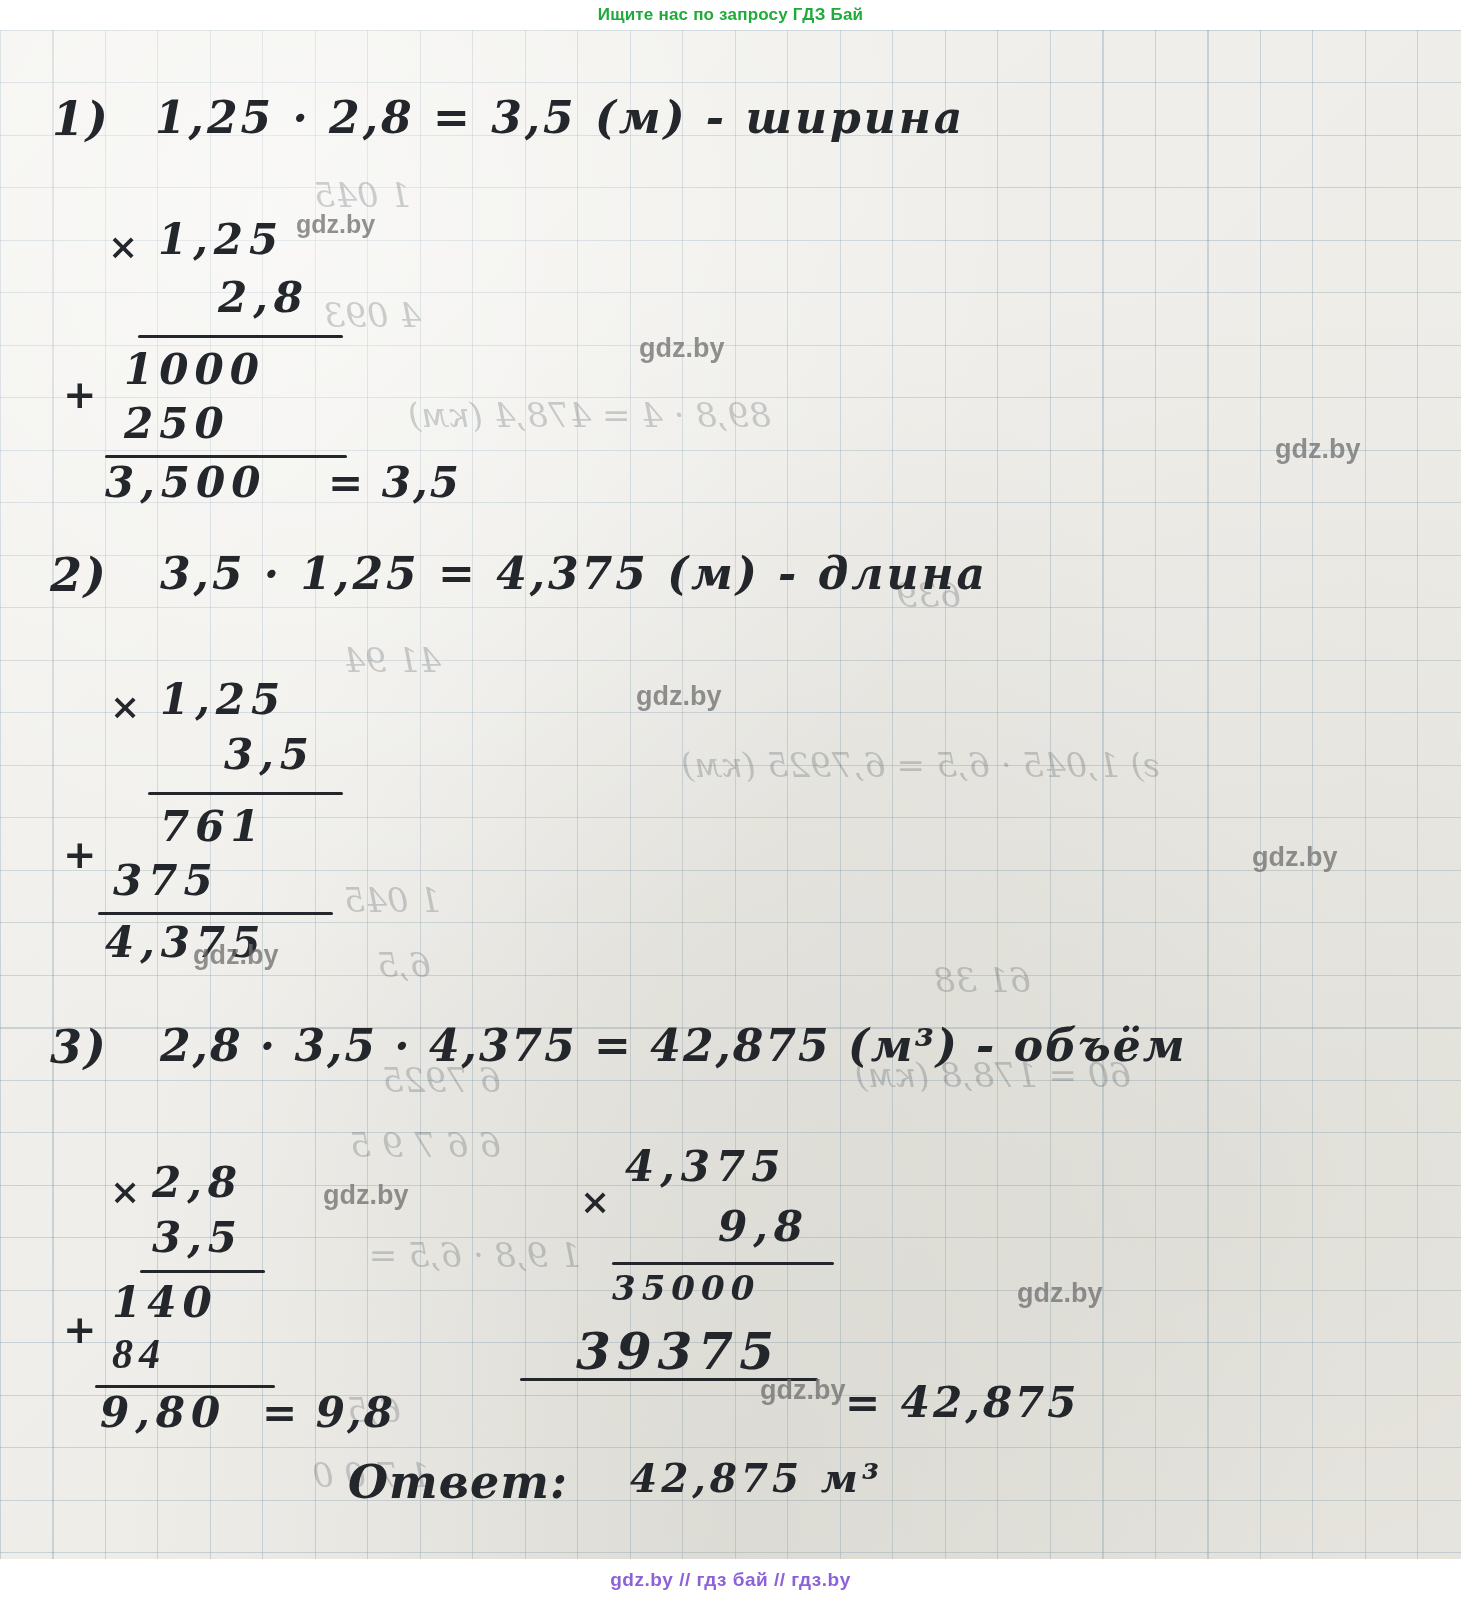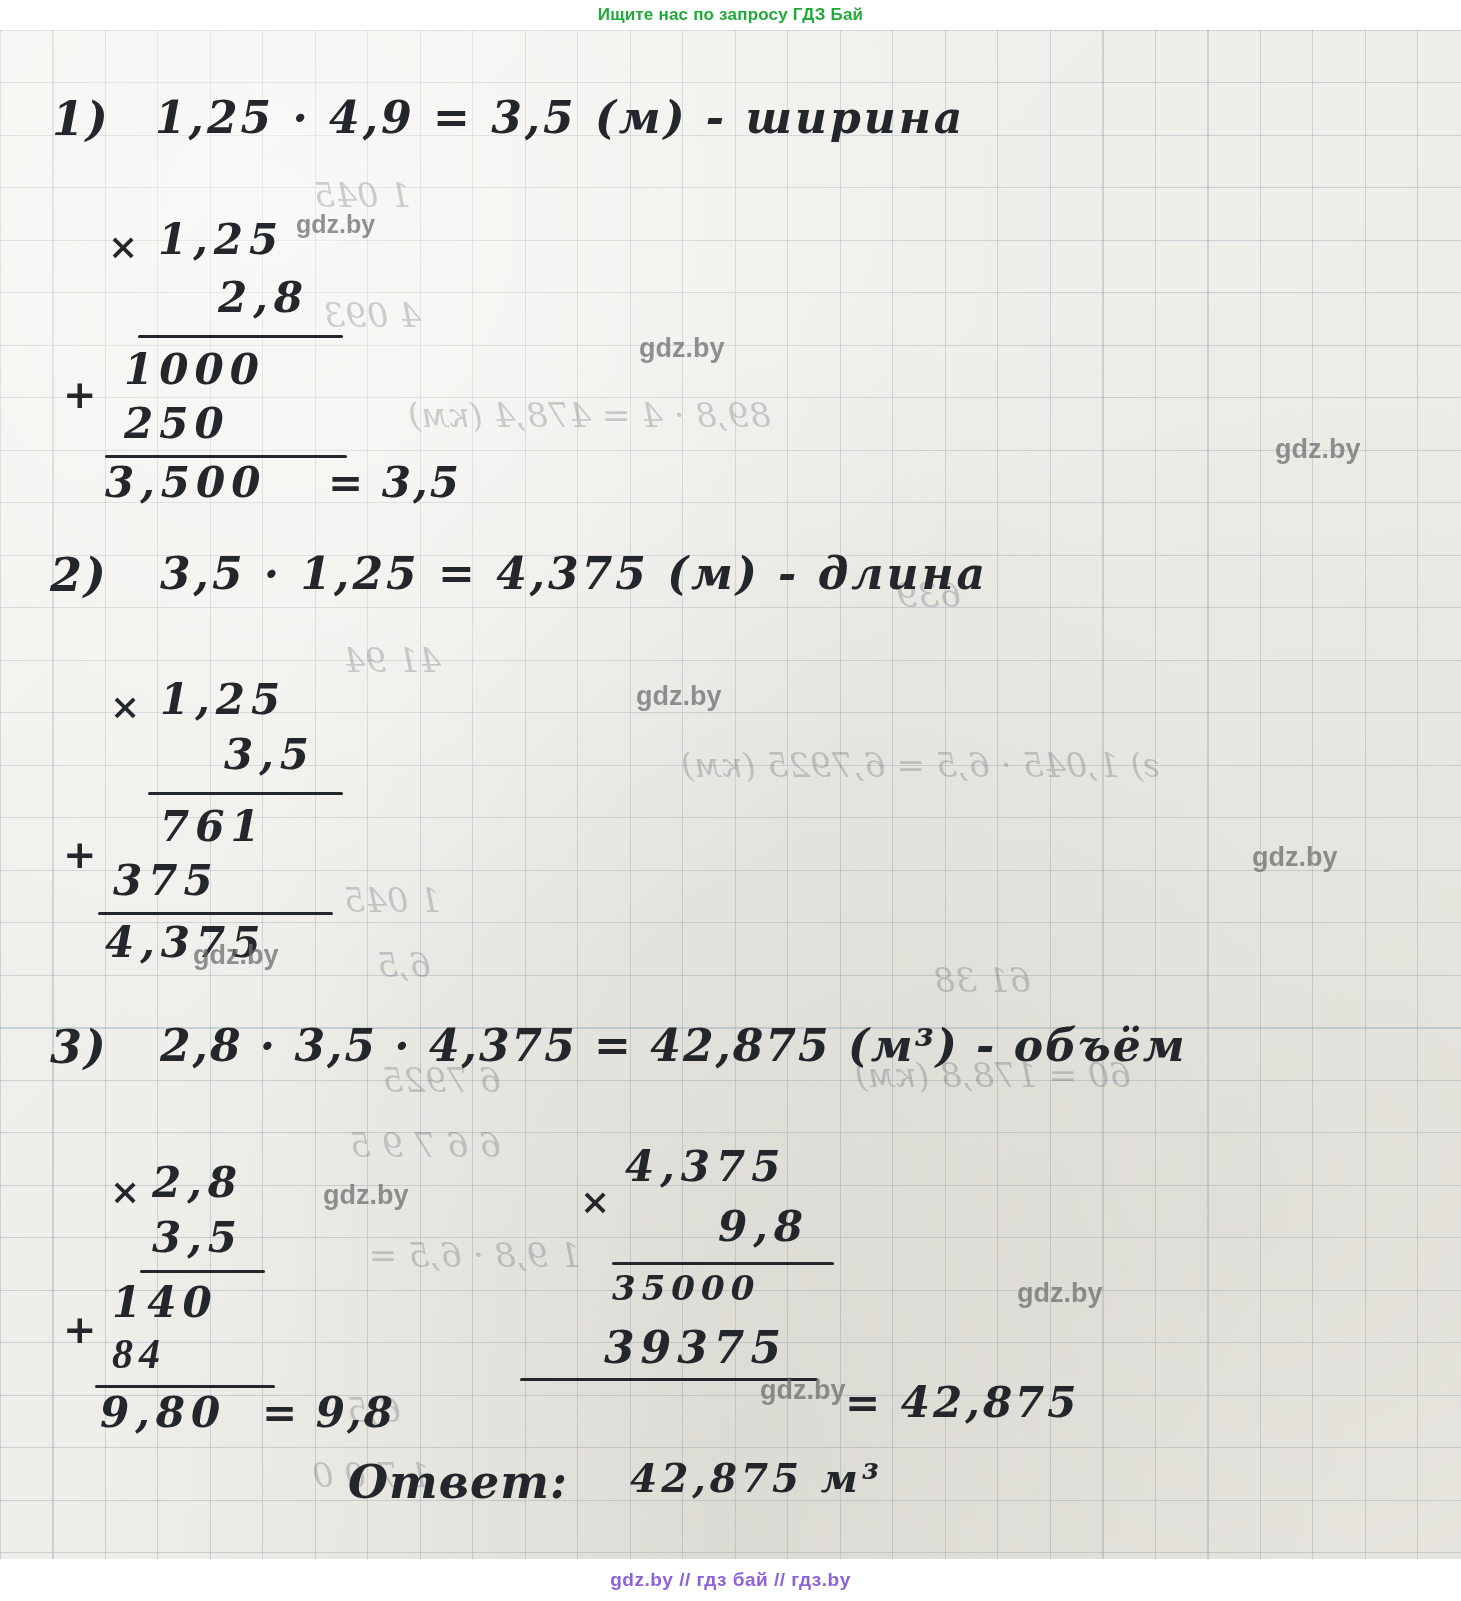--- a/index.html
+++ b/index.html
@@ -158,21 +158,21 @@
     <span class="ghost" style="left:430px; top:930px;">61 38</span>
     <span class="ghost" style="left:330px; top:1025px;">60 = 178,8 (км)</span>
     <span class="ghost" style="left:960px; top:1030px;">6 7925</span>
     <span class="ghost" style="left:960px; top:1095px;">6 6 7 9 5</span>
     <span class="ghost" style="left:880px; top:1205px;">1 9,8 · 6,5 =</span>
     <span class="ghost" style="left:1060px; top:1360px;">6,5</span>
     <span class="ghost" style="left:1030px; top:1425px;">1 7 0 0</span>
   </div>
 
   <span class="ink hw" style="left:52px; top:62px; font-size:46px;">1)</span>
-  <span class="ink hw" style="left:155px; top:62px; font-size:44px; letter-spacing:3px;">1,25 · 4,9 = 3,5 (м) - ширина</span>
+  <span class="ink hw" style="left:155px; top:62px; font-size:44px; letter-spacing:3px;">1,25 · 2,8 = 3,5 (м) - ширина</span>
 
   <span class="ink num" style="left:108px; top:195px; font-size:36px;">×</span>
   <span class="ink num" style="left:158px; top:185px; font-size:42px;">1,25</span>
   <span class="ink num" style="left:218px; top:243px; font-size:42px;">2,8</span>
   <div class="line-rule" style="left:138px; top:305px; width:205px;"></div>
 
   <span class="ink num" style="left:63px; top:340px; font-size:40px;">+</span>
   <span class="ink num" style="left:124px; top:315px; font-size:42px;">1000</span>
   <span class="ink num" style="left:124px; top:369px; font-size:42px;">250</span>
   <div class="line-rule" style="left:105px; top:425px; width:242px;"></div>
@@ -210,21 +210,21 @@
 
   <span class="ink num" style="left:100px; top:1358px; font-size:42px;">9,80</span>
   <span class="ink num" style="left:262px; top:1358px; font-size:42px; letter-spacing:2px;">= 9,8</span>
 
   <span class="ink num" style="left:580px; top:1150px; font-size:36px;">×</span>
   <span class="ink num" style="left:625px; top:1112px; font-size:42px;">4,375</span>
   <span class="ink num" style="left:718px; top:1172px; font-size:42px;">9,8</span>
   <div class="line-rule" style="left:612px; top:1232px; width:222px;"></div>
 
   <span class="ink num" style="left:612px; top:1238px; font-size:34px;">35000</span>
-  <span class="ink num" style="left:604px; top:1292px; font-size:44px;">39375</span>
+  <span class="ink num" style="left:576px; top:1292px; font-size:50px;">39375</span>
   <div class="line-rule" style="left:520px; top:1348px; width:298px;"></div>
 
   <span class="ink num" style="left:845px; top:1348px; font-size:42px; letter-spacing:3px;">= 42,875</span>
 
   <span class="ink hw" style="left:348px; top:1425px; font-size:46px; letter-spacing:1px;">Ответ:</span>
   <span class="ink num" style="left:630px; top:1425px; font-size:39px; letter-spacing:4px;">42,875 м³</span>
 
   <span class="wm" style="left:296px; top:180px; font-size:25px;">gdz.by</span>
   <span class="wm" style="left:639px; top:303px; font-size:27px;">gdz.by</span>
   <span class="wm" style="left:1275px; top:404px; font-size:27px;">gdz.by</span>

